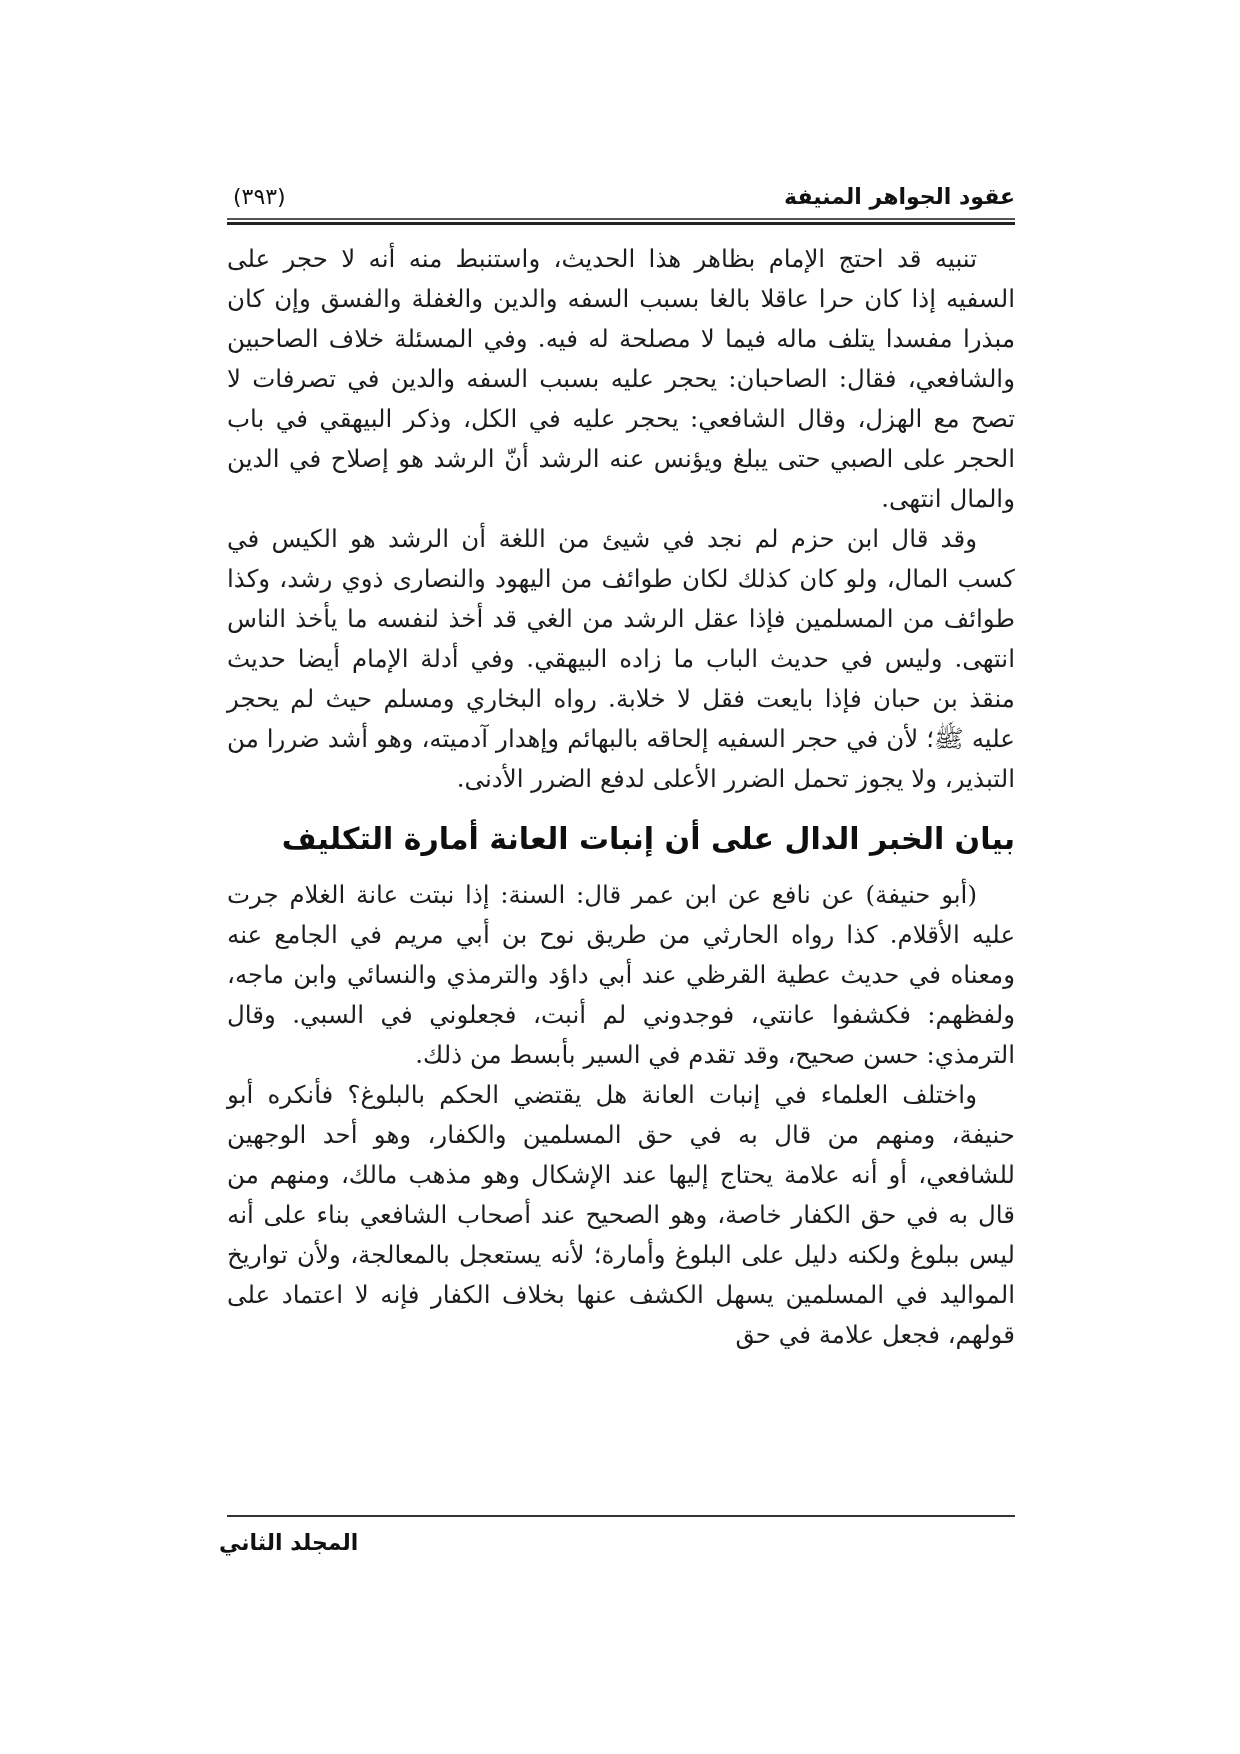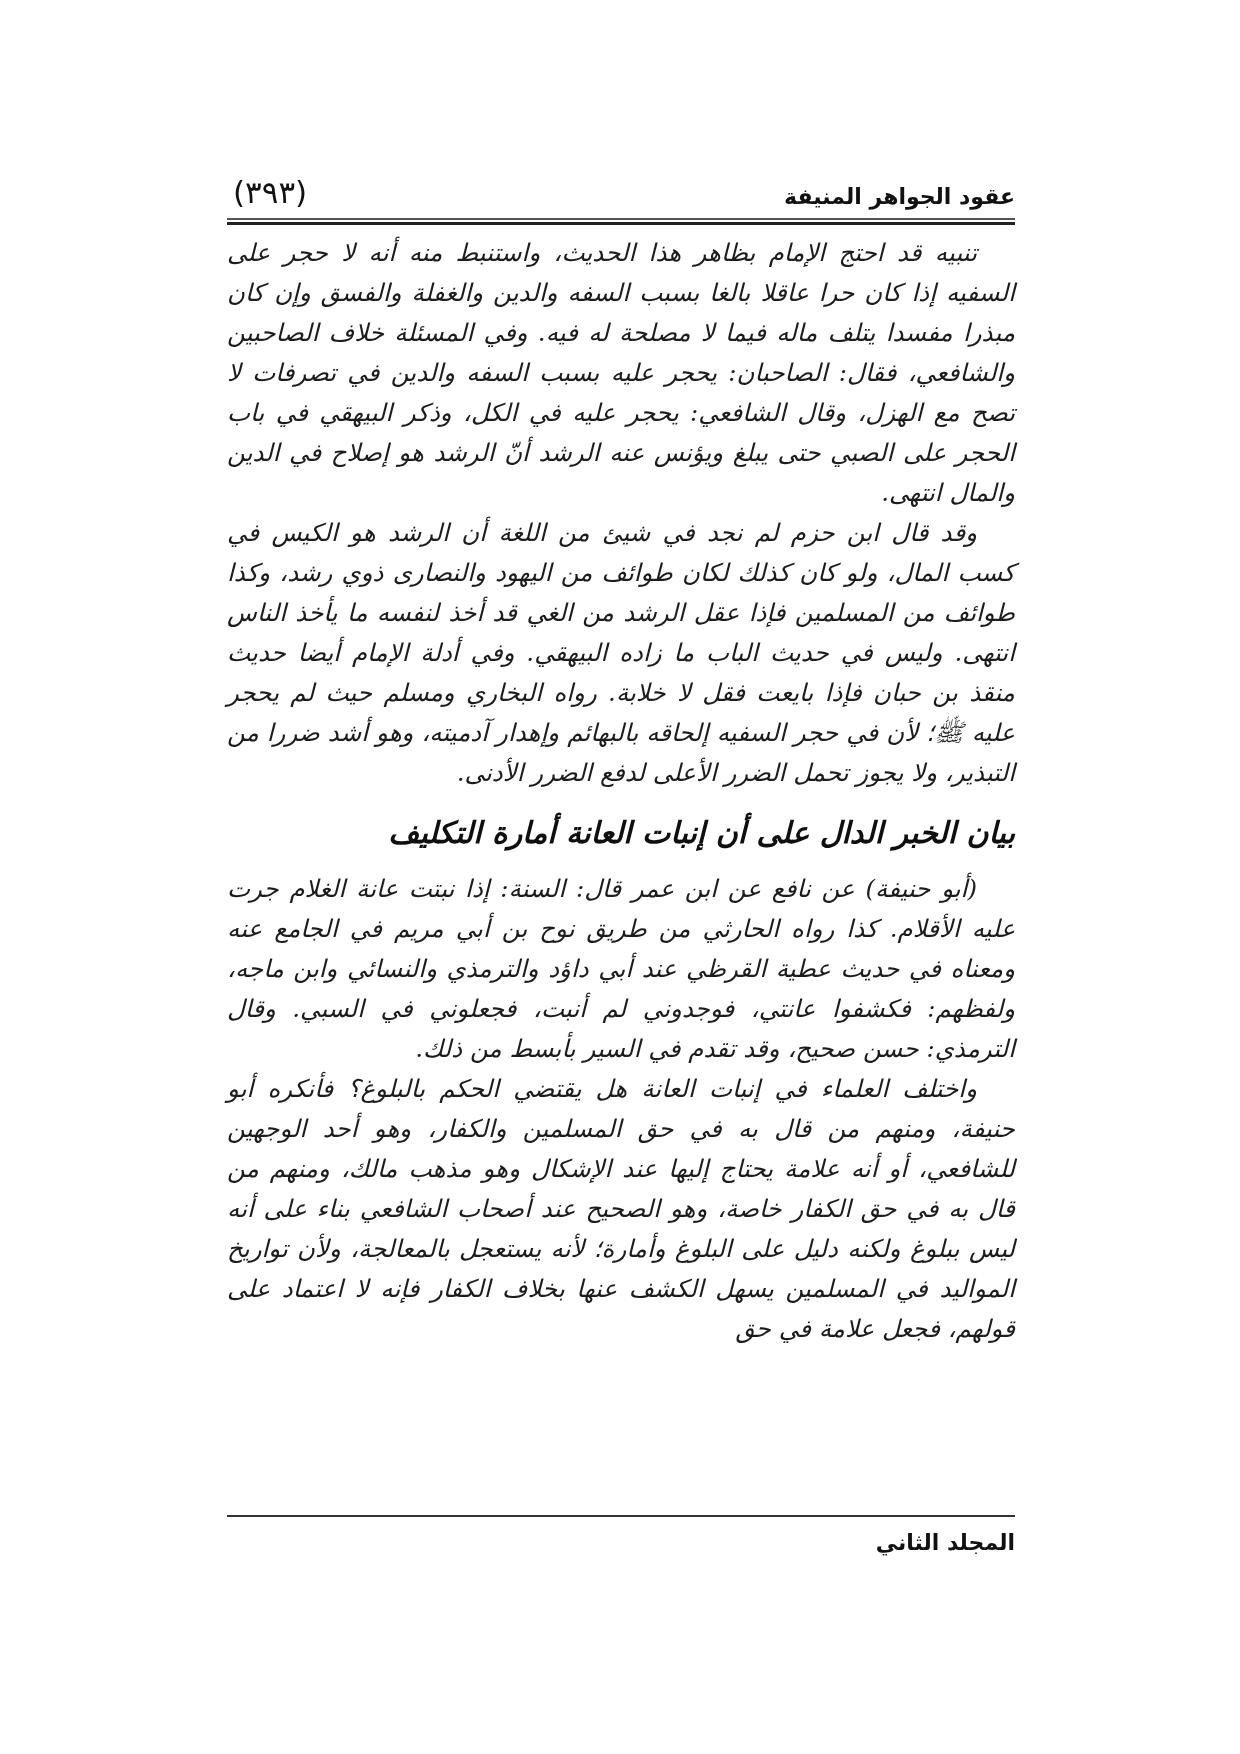--- a/index.html
+++ b/index.html
@@ -32,40 +32,39 @@
     .book-title {
       font-family: "DejaVu Sans", "Liberation Sans", sans-serif;
       font-weight: bold;
       font-size: 22px;
       color: #111;
       line-height: 1;
       padding-bottom: 4px;
     }
     .page-number {
       font-family: "DejaVu Sans", "Liberation Sans", sans-serif;
-      font-size: 31px;
+      font-size: 22px;
       color: #111;
       line-height: 1;
       padding-bottom: 4px;
       padding-left: 6px;
     }
     .header-rule {
       margin-top: 6px;
       border-top: 2px solid #555;
       height: 2px;
       border-bottom: 3px solid #222;
     }
     .body-text {
-      margin-top: 8px;
+      margin-top: 14px;
       font-size: 24.5px;
       line-height: 40px;
       text-align: justify;
       text-align-last: right;
       color: #1c1c1c;
-      font-style: italic;
     }
     .body-text p {
       margin: 0;
       text-indent: 38px;
     }
     .section-heading {
       font-family: "DejaVu Sans", "Liberation Sans", sans-serif;
       font-weight: bold;
       font-size: 30px;
       text-align: center;
@@ -75,24 +74,24 @@
     }
     .footer-rule {
       position: absolute;
       left: 227px;
       top: 1515px;
       width: 788px;
       border-top: 2px solid #333;
     }
     .footer-label {
       position: absolute;
-      left: 227px;
+      left: 219px;
       top: 1530px;
       width: 788px;
-      text-align: right;
+      text-align: left;
       direction: rtl;
       font-family: "DejaVu Sans", "Liberation Sans", sans-serif;
       font-weight: bold;
       font-size: 22px;
       color: #111;
     }
   </style>
 </head>
 <body>
 

